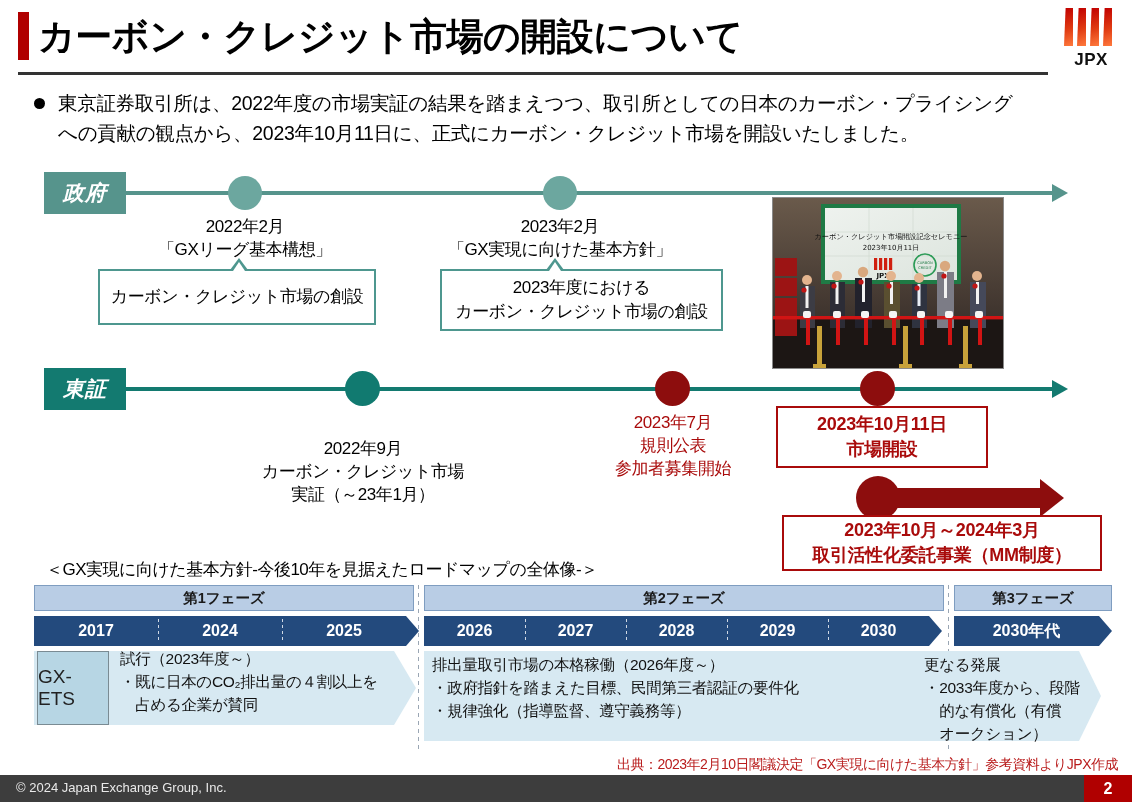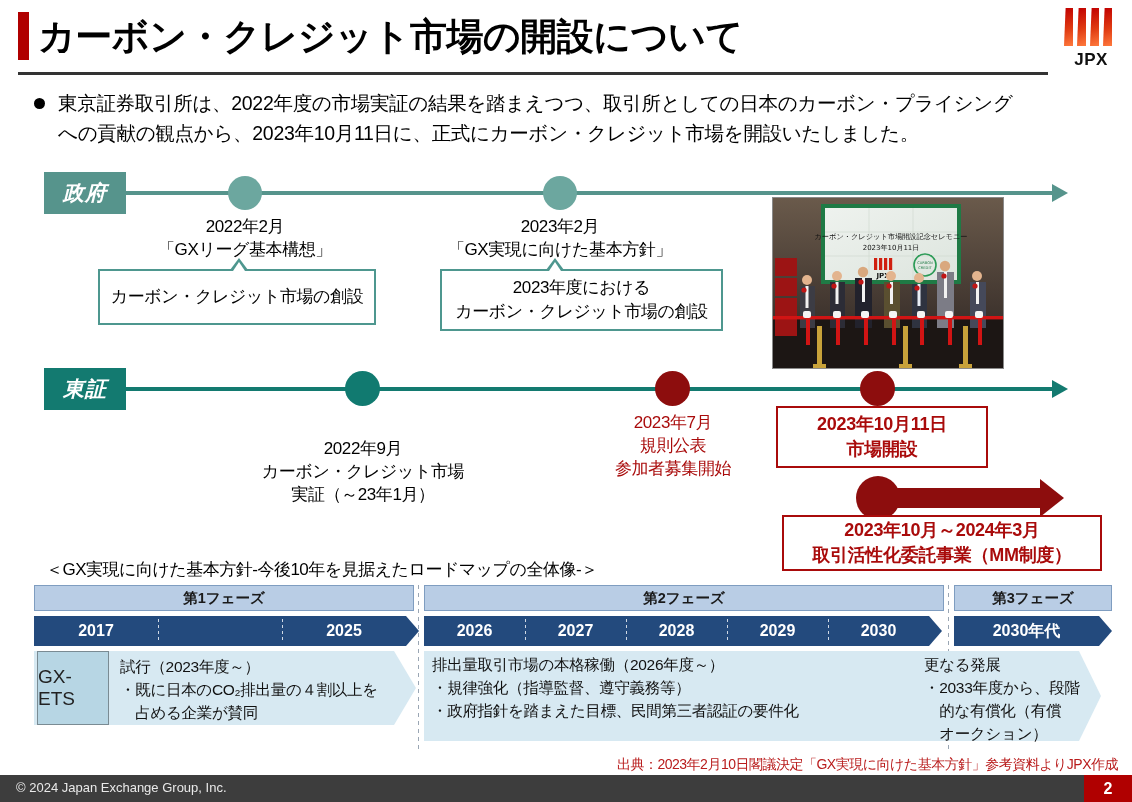--- a/index.html
+++ b/index.html
@@ -324,20 +324,23 @@
     </div>
     <div class="ph-head" style="left:920px; width:158px;">
       <span>第3フェーズ</span>
     </div>
 
     <div class="yr-band" style="left:0px; width:372px;"></div>
     <div class="yr-notch" style="left:372px; background:#234a7d; clip-path:polygon(0 0,100% 50%,0 100%,0 100%);"></div>
     <div class="yr-cell" style="left:0px; width:124px;">
       <span>2017</span>
     </div>
+    <div class="yr-cell" style="left:124px; width:124px;">
+      <span>2024</span>
+    </div>
     <div class="yr-cell" style="left:248px; width:124px;">
       <span>2025</span>
     </div>
     <div class="yr-div" style="left:124px;"></div>
     <div class="yr-div" style="left:248px;"></div>
 
     <div class="yr-band" style="left:390px; width:505px;"></div>
     <div class="yr-notch" style="left:895px; background:#234a7d; clip-path:polygon(0 0,100% 50%,0 100%,0 100%);"></div>
     <div class="yr-cell" style="left:390px; width:101px;">
       <span>2026</span>
@@ -375,30 +378,30 @@
       <div class="tipA"></div>
     </div>
     <div class="arrowbox" style="--h:45px; left:880px; top:66px; width:165px; height:90px;">
       <div class="tipA"></div>
     </div>
 
     <div class="gx-ets" style="left:3px; top:66px; width:72px; height:74px;align-items:center;">
       <span>GX-ETS</span>
     </div>
 
-    <div class="rm-body-text" style="left:86px; top:70px; width:280px;">
+    <div class="rm-body-text" style="left:86px; top:62px; width:280px;">
       <div>試行（2023年度～）</div>
       <div>・既に日本のCO₂排出量の４割以上を</div>
       <div>　占める企業が賛同</div>
     </div>
 
     <div class="rm-body-text" style="left:398px; top:68px; width:480px;">
       <div>排出量取引市場の本格稼働（2026年度～）</div>
+      <div>・政府指針を踏まえた目標、民間第三者認証の要件化</div>
       <div>・規律強化（指導監督、遵守義務等）</div>
-      <div>・政府指針を踏まえた目標、民間第三者認証の要件化</div>
     </div>
 
     <div class="rm-body-text" style="left:890px; top:68px; width:165px;">
       <div>更なる発展</div>
       <div>・2033年度から、段階</div>
       <div>　的な有償化（有償</div>
       <div>　オークション）</div>
     </div>
   </div>
 

